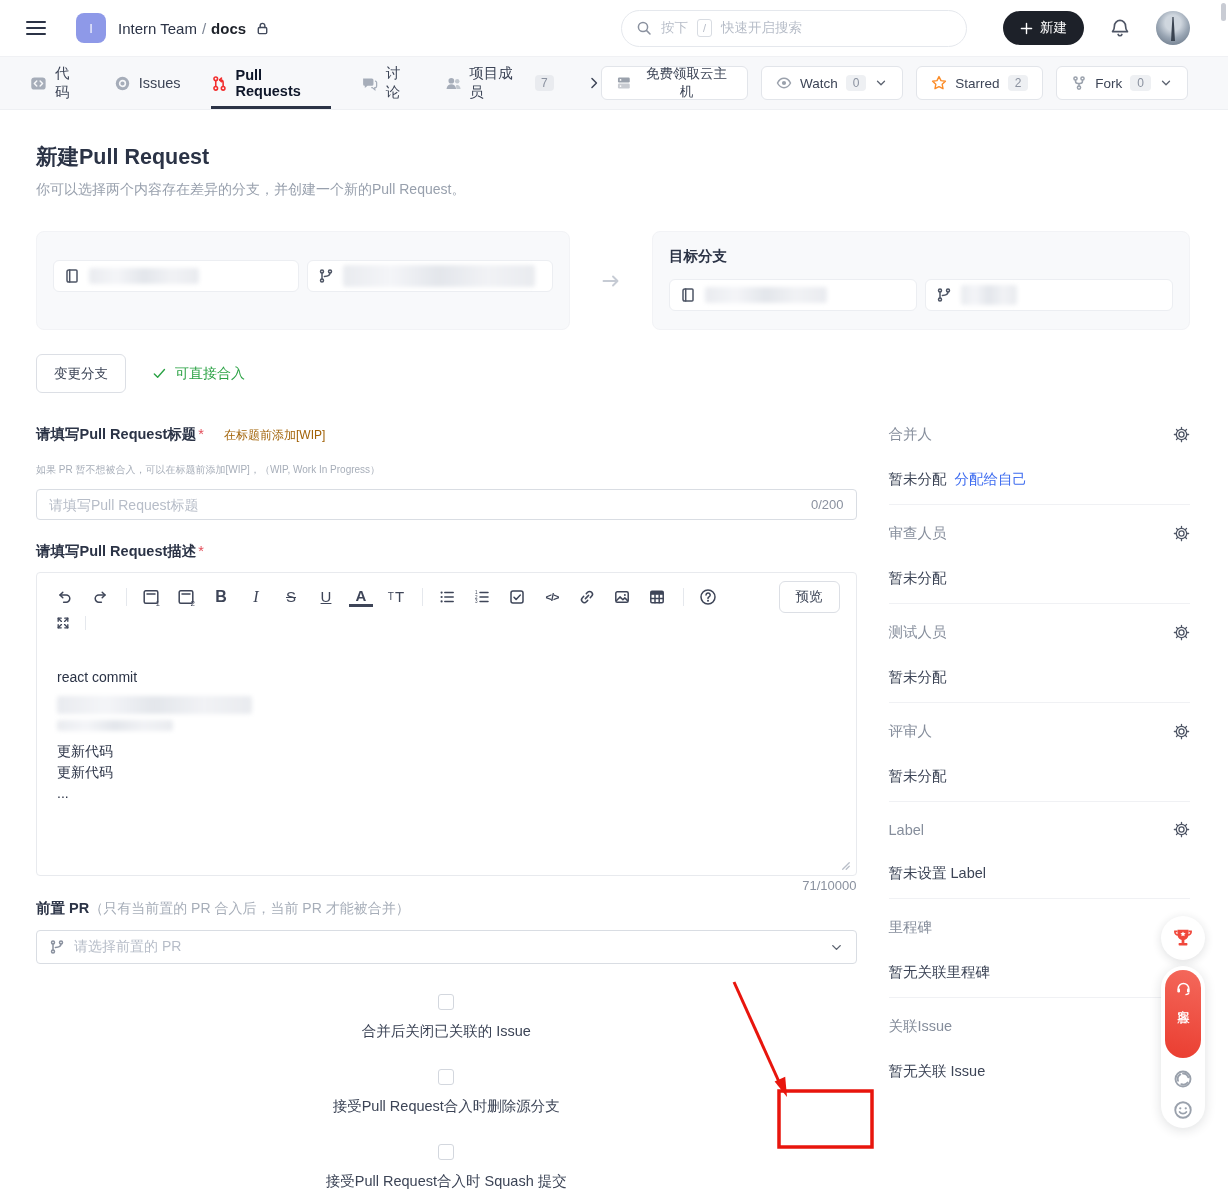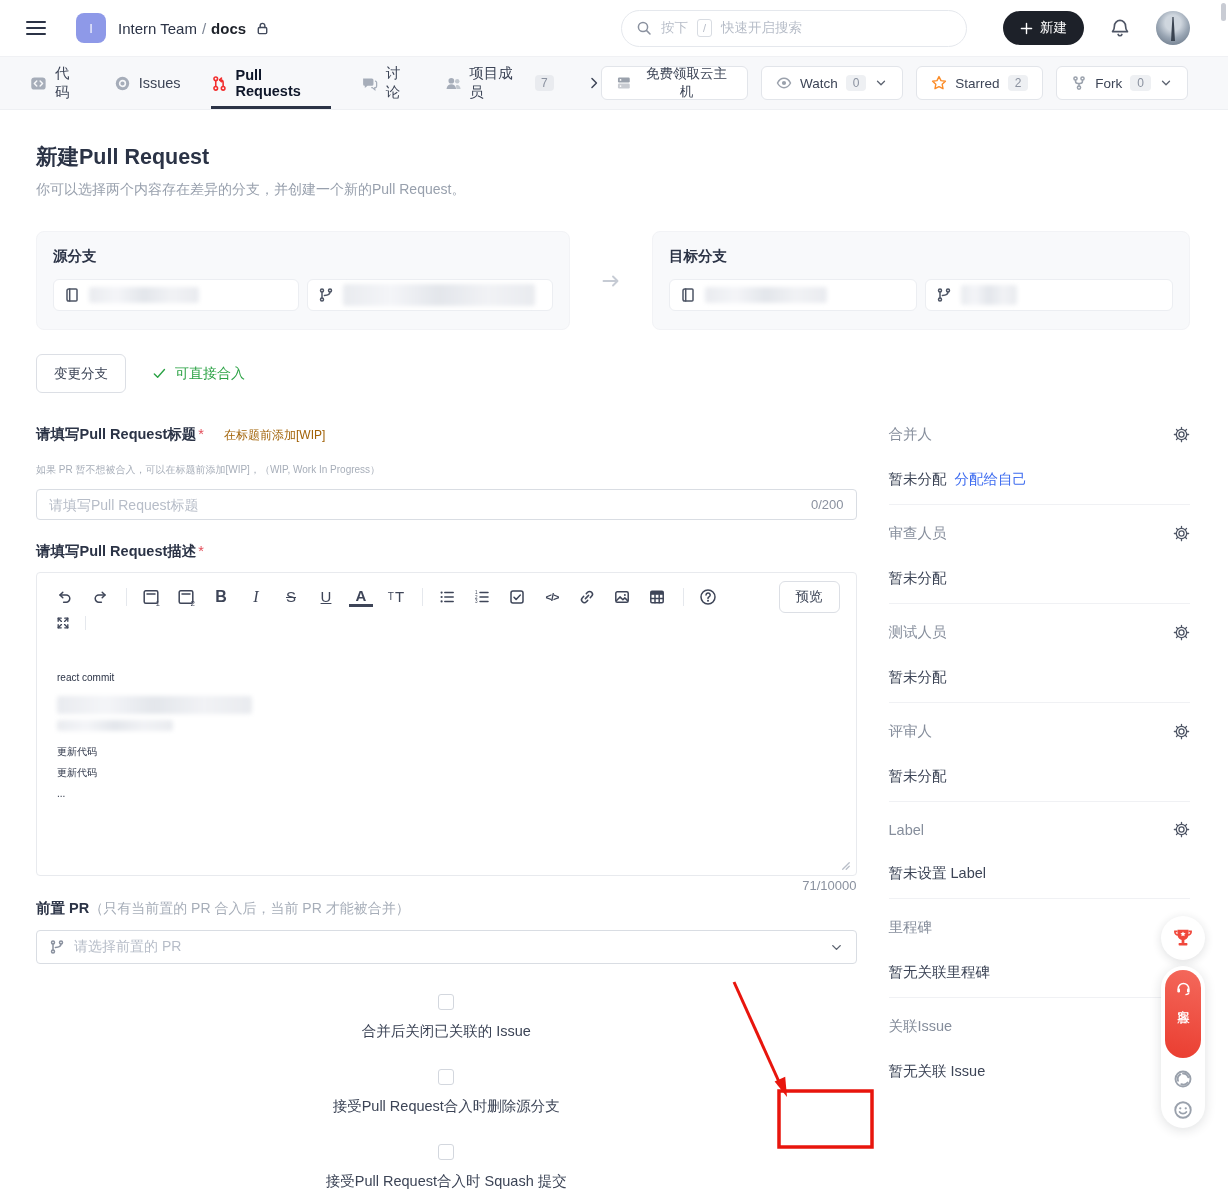--- a/index.html
+++ b/index.html
@@ -98,21 +98,21 @@
   .tbi.strike { text-decoration:line-through; }
   .tbi.uline { text-decoration:underline; }
   .tbi.fcolor { border-bottom:3px solid #3e4558; height:20px; line-height:17px; font-weight:700; }
   .tbi.fsize span:first-child { font-size:10px; margin-right:1px; }
   .tbi.code-ic { font-size:11px; font-weight:700; letter-spacing:-1px; }
   .tbsep { width:1px; height:18px; background:#e5e8ed; margin:0 12px 0 3px; flex:none; }
   .preview-btn { margin-left:auto; border:1px solid #dcdfe5; border-radius:6px; background:#fff; padding:6px 16px;
                  font-size:13.5px; color:#3c4456; cursor:pointer; }
   .toolbar2 { display:flex; align-items:center; padding:2px 16px 4px 16px; height:26px; gap:12px; }
   .toolbar2 .tbi { margin-right:0; width:20px; }
-  .editor-body { position:relative; height:238px; padding:30px 20px 0 20px; font-size:10px; color:#2b3346; }
+  .editor-body { position:relative; height:238px; padding:30px 20px 0 20px; font-size:14px; color:#2b3346; }
   .editor-body .line { line-height:21px; }
   .resize-handle { position:absolute; right:5px; bottom:4px; color:#b8bec8; }
   .counter-row { text-align:right; font-size:13px; color:#8a919f; margin-top:2px; }
 
   .pre-pr-row { margin-top:6px; display:flex; align-items:center; }
   .pre-pr-hint { font-size:14px; color:#a7aeb9; }
   .select { margin-top:12px; height:34px; border:1px solid #d9dde3; border-radius:4px; display:flex; align-items:center;
             gap:9px; padding:0 12px; background:#fff; cursor:pointer; }
   .select .ph { color:#b7bdc8; font-size:14px; }
   .select .sel-ic { color:#8a919f; }
@@ -456,21 +456,20 @@
 </nav>
 
 <main class="content">
   <div class="page-head">
     <h1>新建Pull Request</h1>
     <p>你可以选择两个内容存在差异的分支，并创建一个新的Pull Request。</p>
   </div>
 
   <div class="branch-row">
     <div class="branch-panel src">
-      <div class="bp-label">源分支</div>
       <div class="bp-inputs">
         <div class="branch-input">
           <svg width="16" height="16">
               <use href="#i-repo"></use>
             </svg>
           <div class="redact" style="width:110px;height:16px"></div>
         </div>
         <div class="branch-input">
           <svg width="16" height="16">
               <use href="#i-branch"></use>

